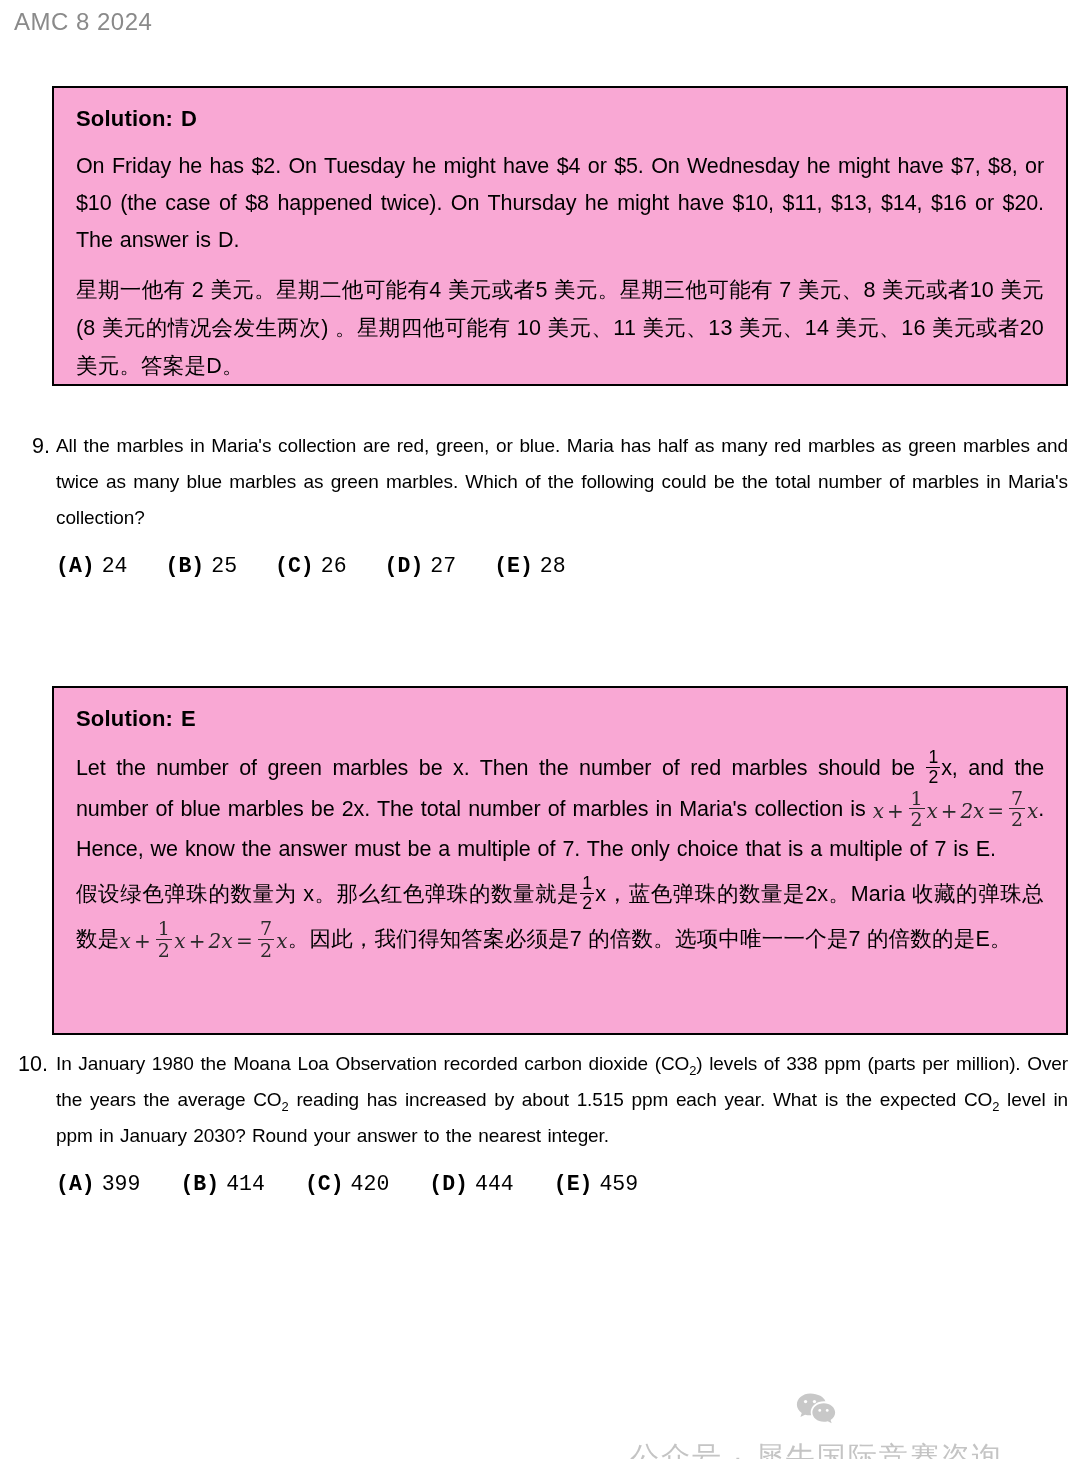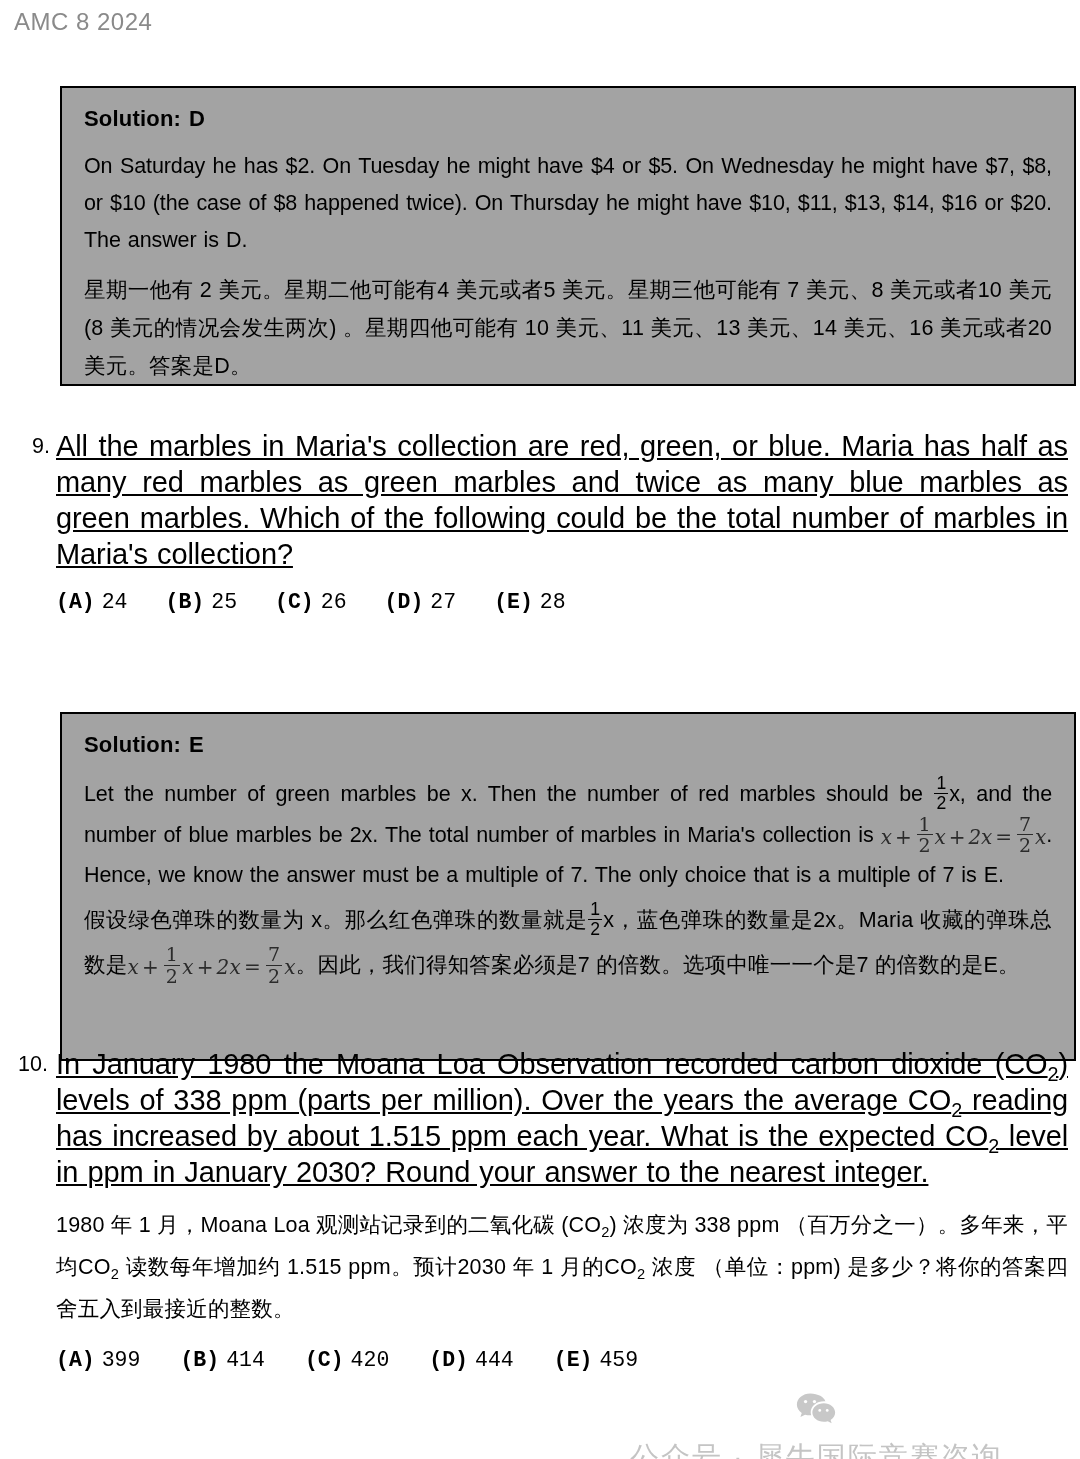--- a/index.html
+++ b/index.html
@@ -34,26 +34,25 @@
     font-weight: 400;
   }
 
   
   .solution-box {
     position: absolute;
     left: 52px;
     width: 1016px;
     box-sizing: border-box;
     border: 2px solid #000000;
-    background: #a3a3a3;
+    background: #f9a8d4;
     padding: 18px 22px 14px 22px;
-    margin-left: 8px;
   }
   #solution-box-1 { top: 86px; height: 300px; }
-  #solution-box-2 { top: 712px; height: 349px; }
+  #solution-box-2 { top: 686px; height: 349px; }
 
   .solution-title {
     font-size: 22px;
     font-weight: bold;
     letter-spacing: 0.2px;
     margin: 0 0 16px 0;
     line-height: 1.2;
   }
   .solution-title .sol-letter { margin-left: 8px; }
 
@@ -95,21 +94,21 @@
     position: absolute;
     left: 0;
     top: 0;
     width: 36px;
     text-align: right;
     font-size: 21.5px;
     line-height: 36px;
   }
   #problem-10 .problem-number { width: 36px; left: -2px; }
 
-  .problem .en-para { font-size: 29px; line-height: 36px; text-decoration: underline; }
+  .problem .en-para { font-size: 19px; line-height: 36px; }
   .problem .zh-para { font-size: 21.5px; line-height: 42px; margin-top: 14px; }
 
   .choices {
     margin-top: 14px;
     font-size: 21.5px;
     line-height: 32px;
     white-space: nowrap;
     font-family: Liberation Mono, monospace;
   }
   .choice { display: inline-block; }
@@ -187,21 +186,21 @@
 <body>
 
 <div class="page">
 
   <div class="running-header">AMC 8 2024</div>
 
   <div class="solution-box" id="solution-box-1">
     <div class="solution-title">
       <span>Solution:</span><span class="sol-letter">D</span>
     </div>
-    <p class="en-para">On Saturday he has $2. On Tuesday he might have $4 or $5. On Wednesday he might have $7, $8, or $10 (the case of $8 happened twice). On Thursday he might have $10, $11, $13, $14, $16 or $20. The answer is D.</p>
+    <p class="en-para">On Friday he has $2. On Tuesday he might have $4 or $5. On Wednesday he might have $7, $8, or $10 (the case of $8 happened twice). On Thursday he might have $10, $11, $13, $14, $16 or $20. The answer is D.</p>
     <p class="zh-para">星期一他有 2 美元。星期二他可能有4 美元或者5 美元。星期三他可能有 7 美元、8 美元或者10 美元 (8 美元的情况会发生两次) 。星期四他可能有 10 美元、11 美元、13 美元、14 美元、16 美元或者20 美元。答案是D。</p>
   </div>
 
   <div class="problem" id="problem-9">
     <div class="problem-body">
       <span class="problem-number">9.</span>
       <p class="en-para">All the marbles in Maria's collection are red, green, or blue. Maria has half as many red marbles as green marbles and twice as many blue marbles as green marbles. Which of the following could be the total number of marbles in Maria's collection?</p>
       <div class="choices">
         <span class="choice"><span class="choice-label">(A)</span><span class="choice-value">24</span></span><span class="choice"><span class="choice-label">(B)</span><span class="choice-value">25</span></span><span class="choice"><span class="choice-label">(C)</span><span class="choice-value">26</span></span><span class="choice"><span class="choice-label">(D)</span><span class="choice-value">27</span></span><span class="choice"><span class="choice-label">(E)</span><span class="choice-value">28</span></span>
       </div>
@@ -217,21 +216,20 @@
 
     <p class="zh-para"><span>假设绿色弹珠的数量为 x。那么红色弹珠的数量就是</span><span class="frac"><span class="num">1</span><span class="den">2</span></span><span>x，蓝色弹珠的数量是2x。Maria 收藏的弹珠总数是</span><span class="mathblock"><span>x</span><span class="op">+</span><span class="mfrac"><span class="num">1</span><span class="den">2</span></span><span>x</span><span class="op">+</span><span>2x</span><span class="op">=</span><span class="mfrac"><span class="num">7</span><span class="den">2</span></span><span>x</span></span><span>。因此，我们得知答案必须是7 的倍数。选项中唯一一个是7 的倍数的是E。</span></p>
   </div>
 
   <div class="problem" id="problem-10">
     <div class="problem-body">
       <span class="problem-number">10.</span>
 
       <p class="en-para"><span>In January 1980 the Moana Loa Observation recorded carbon dioxide (CO</span><sub>2</sub><span>) levels of 338 ppm (parts per million). Over the years the average CO</span><sub>2</sub><span> reading has increased by about 1.515 ppm each year. What is the expected CO</span><sub>2</sub><span> level in ppm in January 2030? Round your answer to the nearest integer.</span></p>
 
-      <p class="zh-para"><span>1980 年 1 月，Moana Loa 观测站记录到的二氧化碳 (CO</span><sub>2</sub><span>) 浓度为 338 ppm （百万分之一）。多年来，平均CO</span><sub>2</sub><span> 读数每年增加约 1.515 ppm。预计2030 年 1 月的CO</span><sub>2</sub><span> 浓度 （单位：ppm) 是多少？将你的答案四舍五入到最接近的整数。</span></p>
 
       <div class="choices">
         <span class="choice"><span class="choice-label">(A)</span><span class="choice-value">399</span></span><span class="choice"><span class="choice-label">(B)</span><span class="choice-value">414</span></span><span class="choice"><span class="choice-label">(C)</span><span class="choice-value">420</span></span><span class="choice"><span class="choice-label">(D)</span><span class="choice-value">444</span></span><span class="choice"><span class="choice-label">(E)</span><span class="choice-value">459</span></span>
       </div>
     </div>
   </div>
 
   <div class="watermark">
     <span>
       <svg class="wechat-icon" viewBox="0 0 46 38" xmlns="http://www.w3.org/2000/svg">

